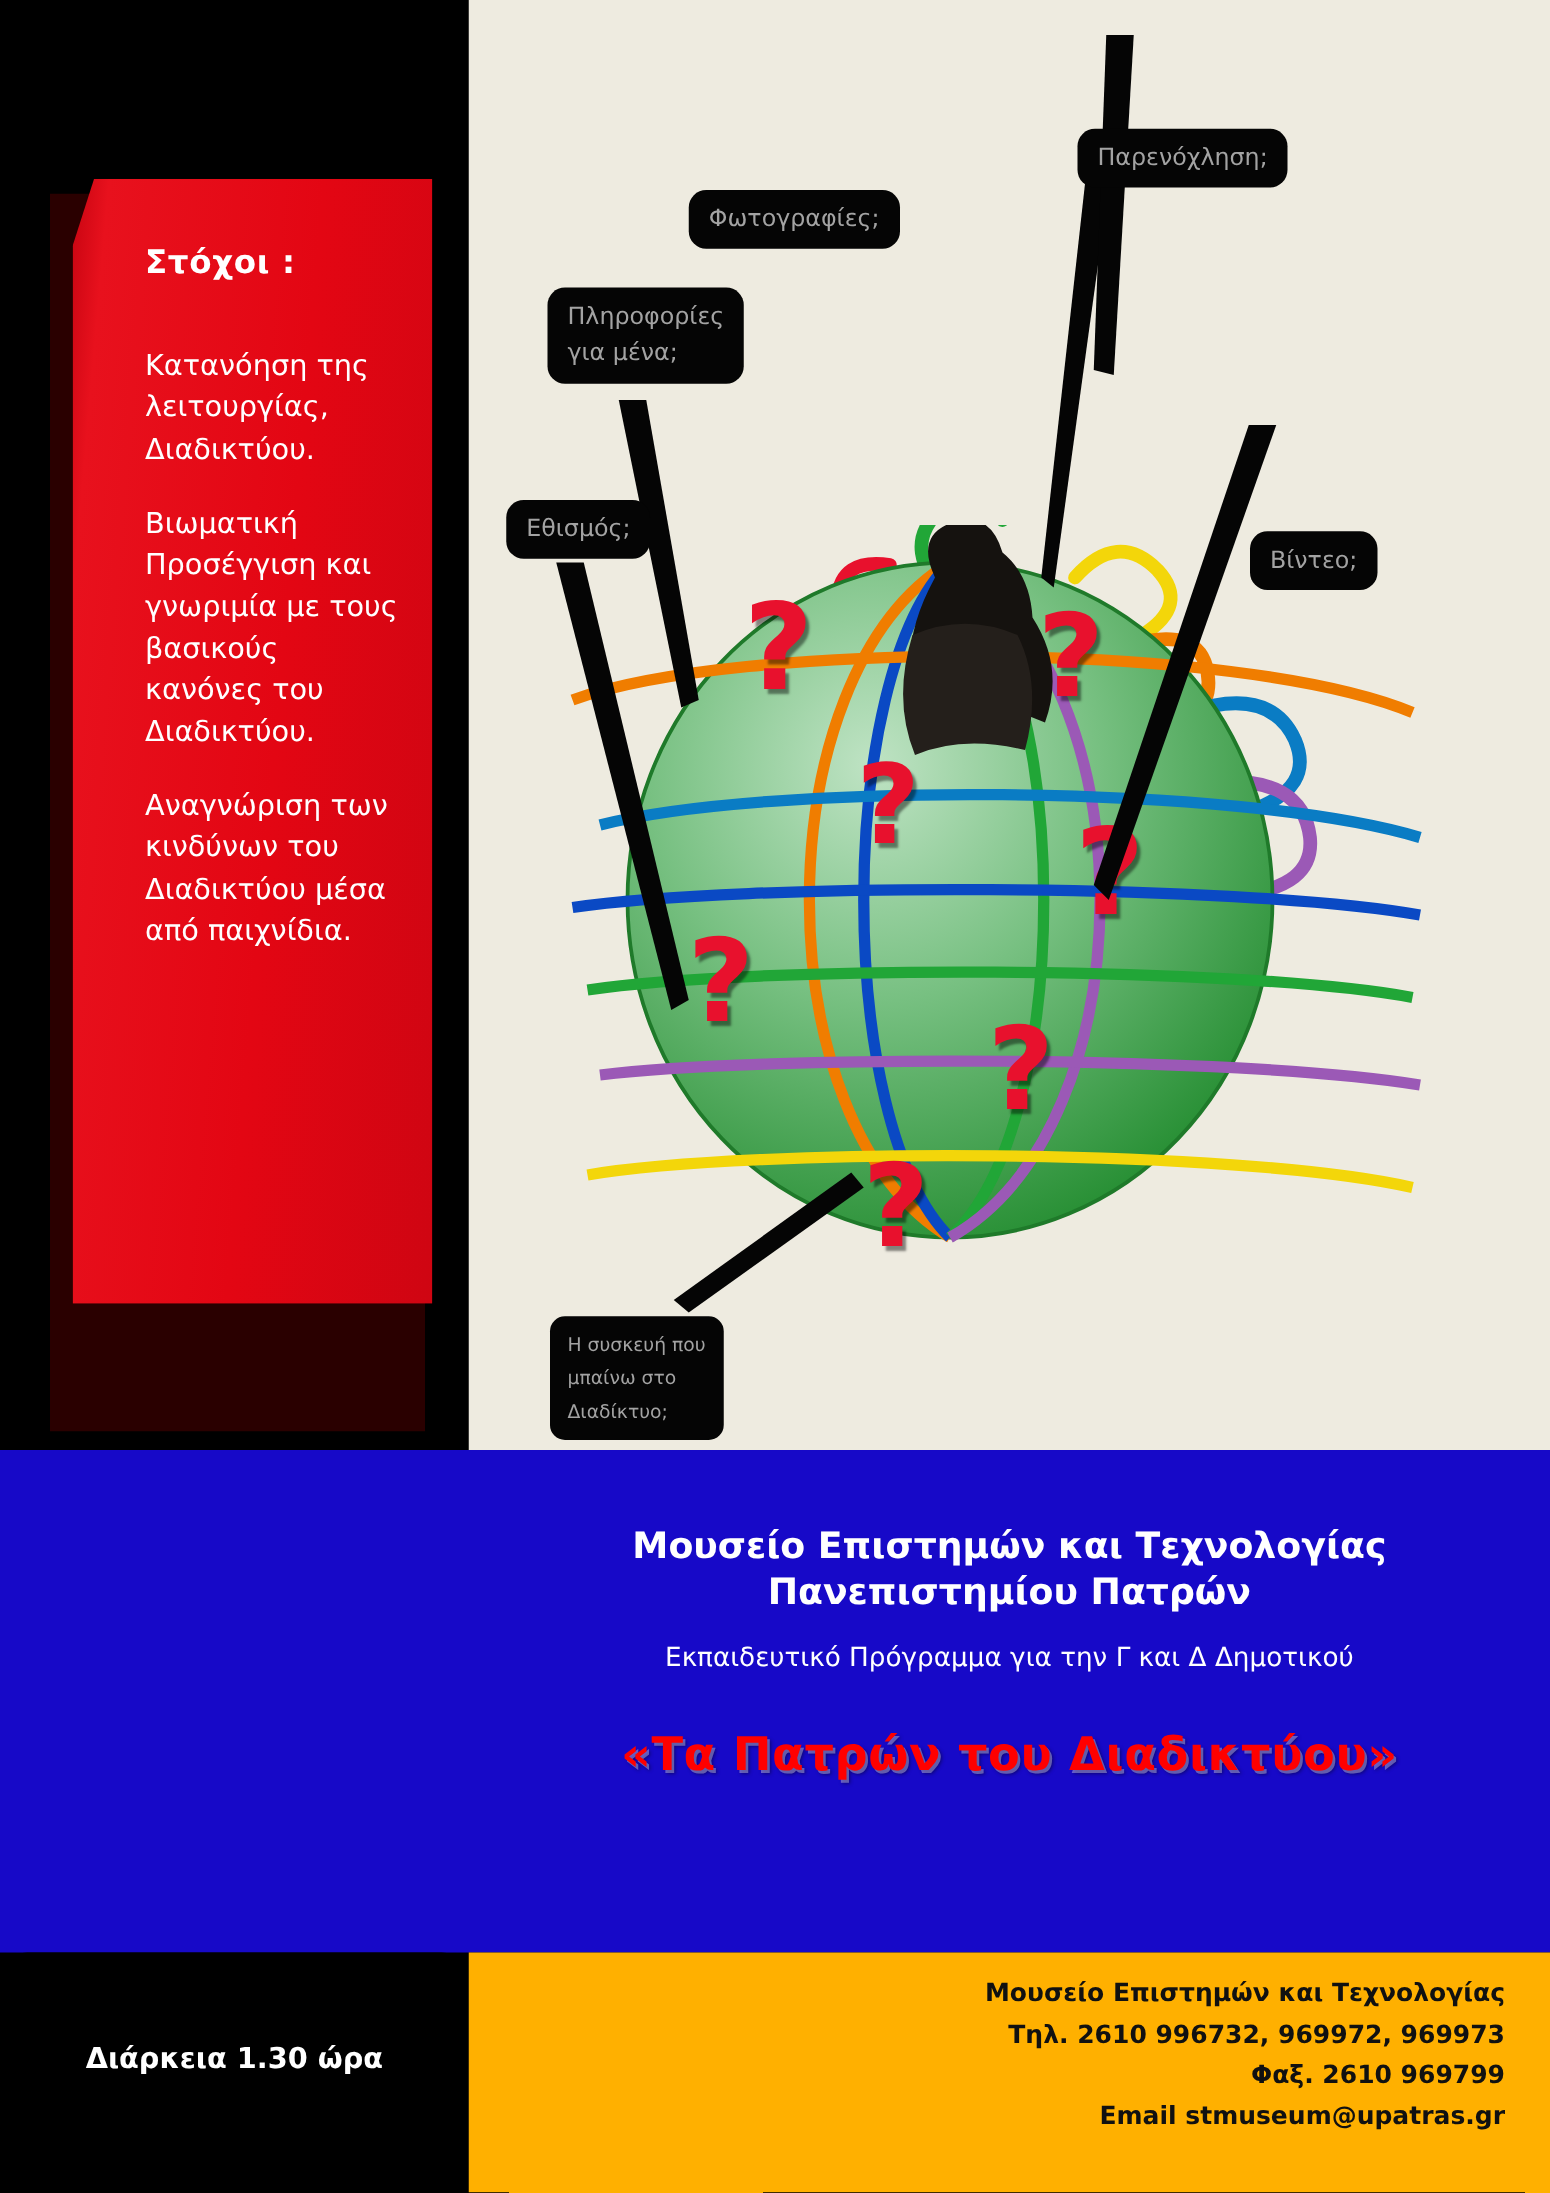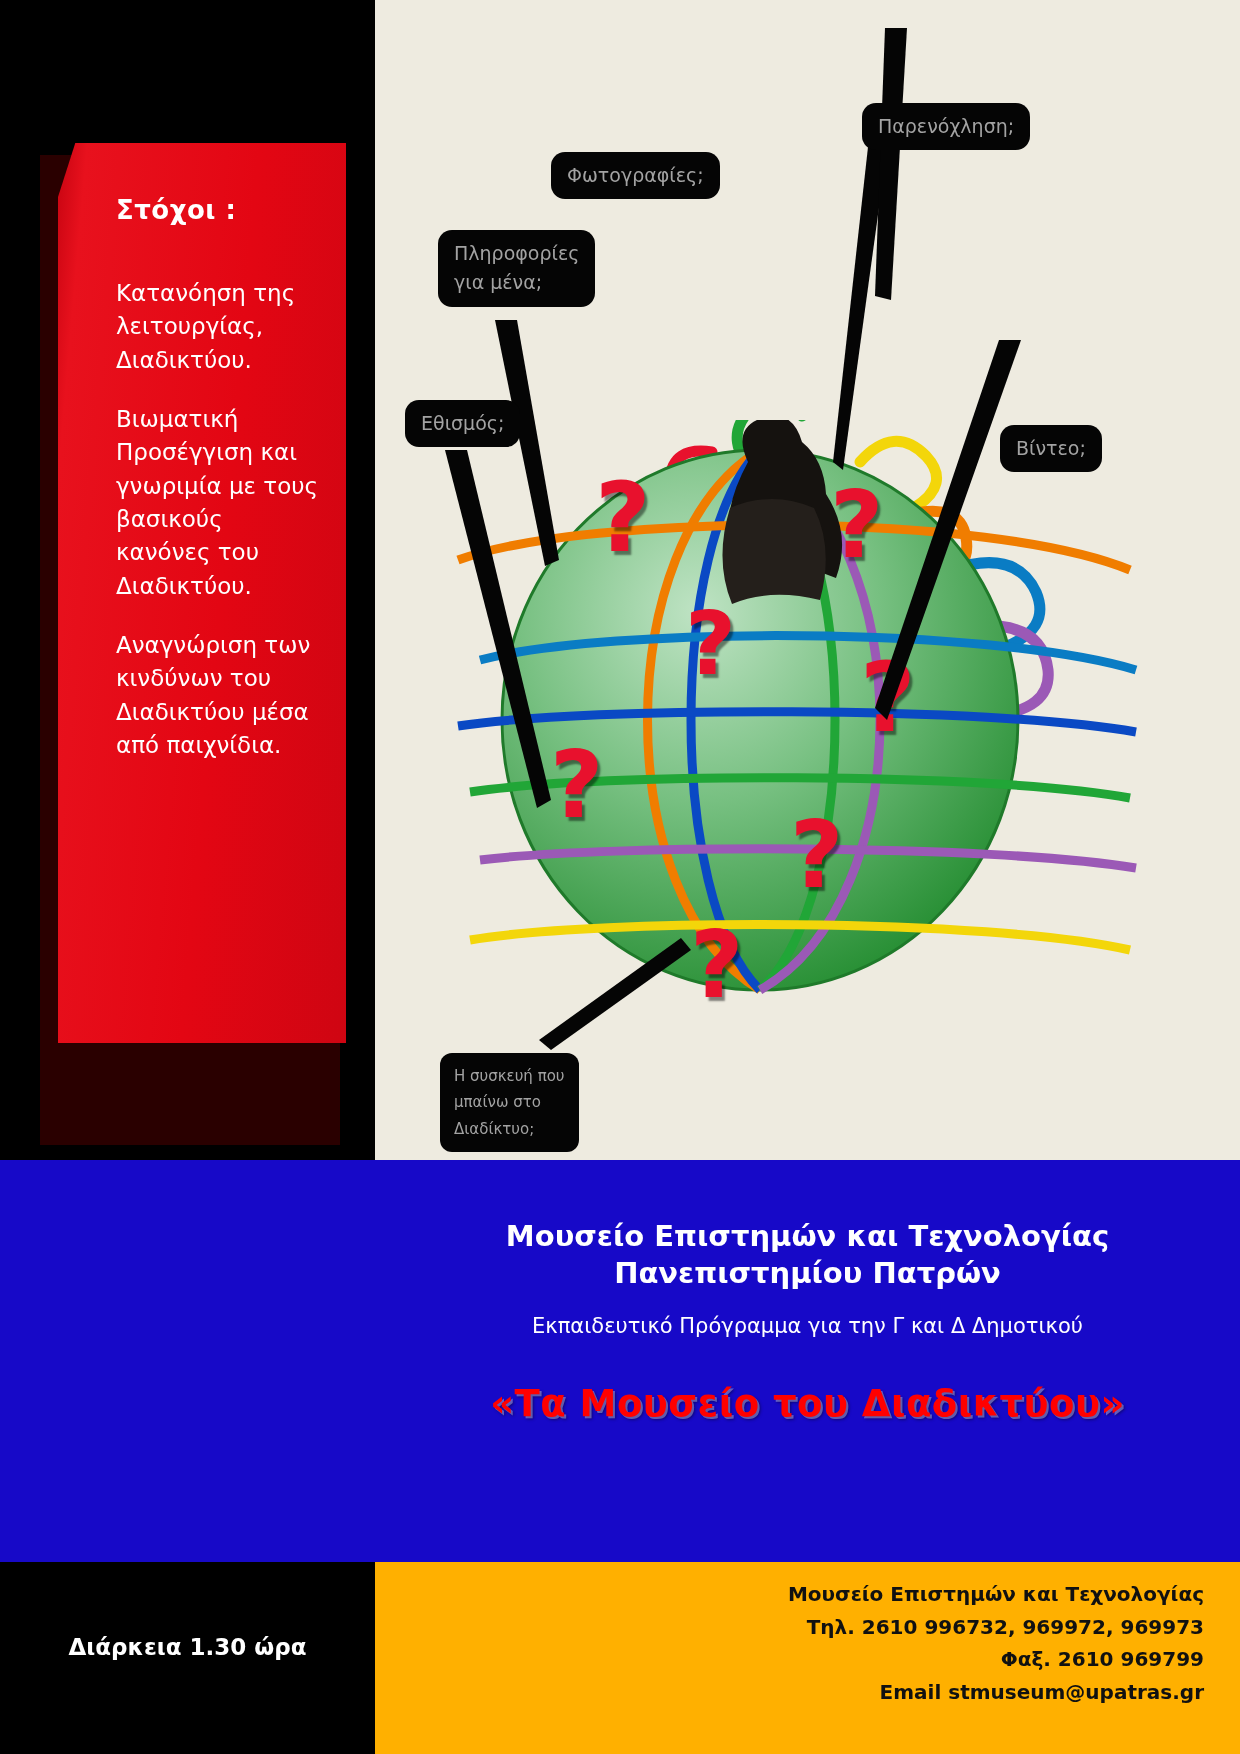--- a/index.html
+++ b/index.html
@@ -202,21 +202,21 @@
       <p class="goal">Βιωματική Προσέγγιση και γνωριμία με τους βασικούς κανόνες του Διαδικτύου.</p>
       <p class="goal">Αναγνώριση των  κινδύνων του Διαδικτύου μέσα από παιχνίδια.</p>
     </div>
   </div>
 
   <div class="blue-band">
     <div class="blue-inner">
       <div class="museum-line">Μουσείο  Επιστημών και Τεχνολογίας</div>
       <div class="museum-line" style="padding-top:0;">Πανεπιστημίου Πατρών</div>
       <div class="program-line">Εκπαιδευτικό Πρόγραμμα για την Γ και Δ Δημοτικού</div>
-      <div class="secrets-title">«Τα Μουσείο του Διαδικτύου»</div>
+      <div class="secrets-title">«Τα Πατρών του Διαδικτύου»</div>
     </div>
   </div>
 
   <div class="bottom-black">
     <div class="duration">Διάρκεια  1.30 ώρα</div>
   </div>
 
   <div class="yellow-box">
     <div class="contact">
       <div>Μουσείο Επιστημών και Τεχνολογίας</div>

